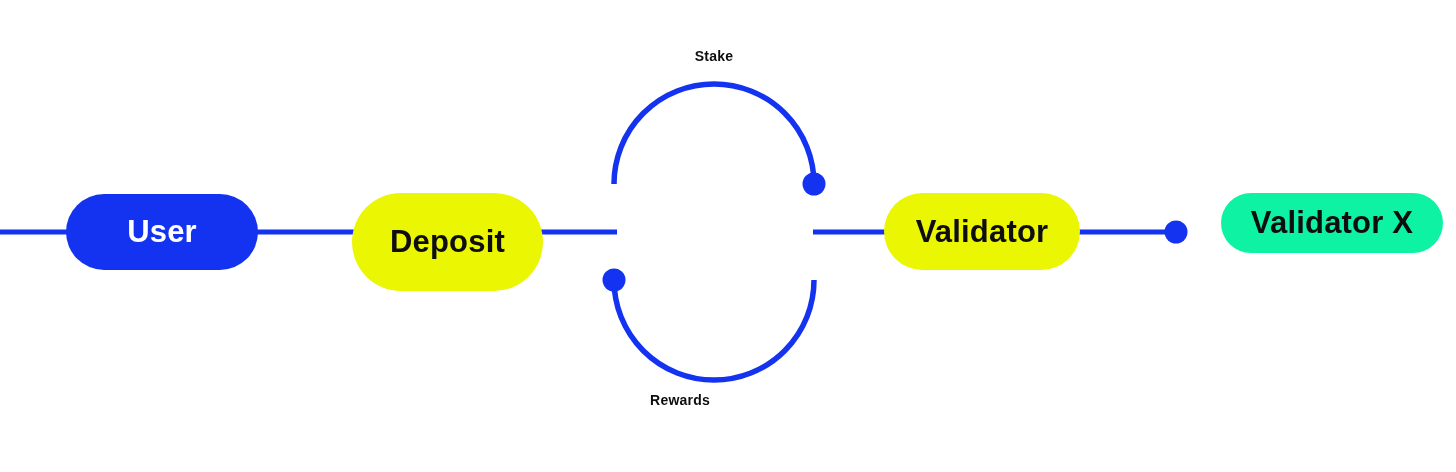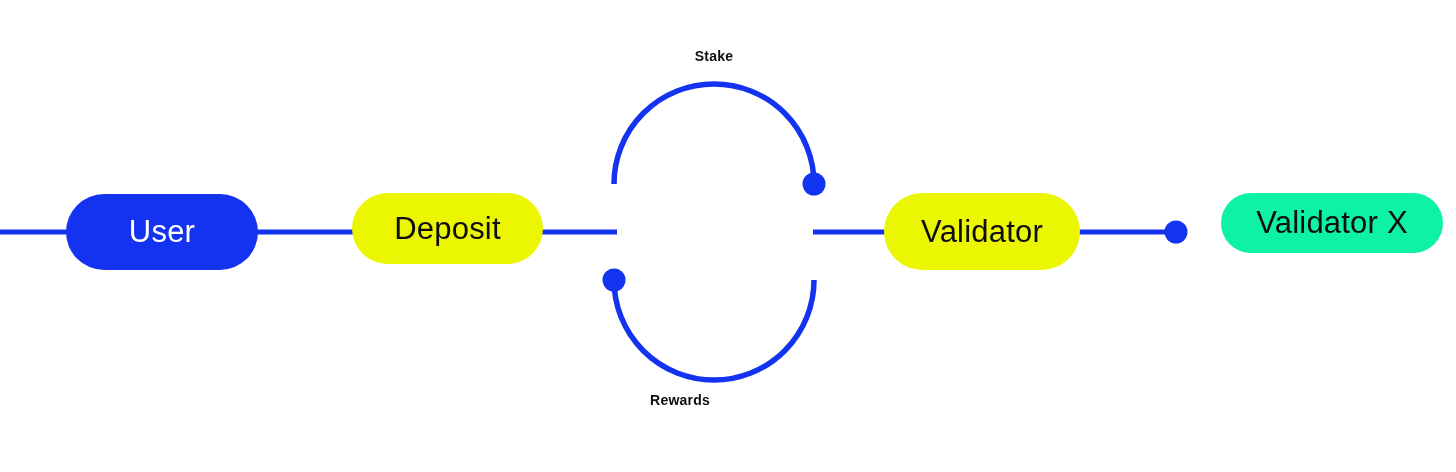--- a/index.html
+++ b/index.html
@@ -16,29 +16,29 @@
   }
   .flow-svg { position: absolute; left: 0; top: 0; width: 1456px; height: 472px; display: block; }
   .stroke-line { stroke: var(--line-blue, #1433F0); stroke-width: 5; fill: none; }
   .stroke-arc  { stroke: var(--line-blue, #1433F0); stroke-width: 5.5; fill: none; }
   .dot { fill: var(--line-blue, #1433F0); }
 
   .pill {
     position: absolute;
     display: flex; align-items: center; justify-content: center;
     border-radius: 999px;
-    font-size: 31px; font-weight: 400; letter-spacing: 0.2px;
+    font-size: 31px; font-weight: 700; letter-spacing: 0.2px;
     white-space: nowrap;
   }
   .pill-blue   { background: var(--node-blue, #1433F0);  color: var(--node-text-on-blue, #ffffff); }
   .pill-yellow { background: var(--node-yellow, #EAF602); color: var(--label-text, #0E0E10); }
   .pill-mint   { background: var(--node-mint, #0DF2A3);   color: var(--label-text, #0E0E10); }
 
   .pill-user      { left: 66px;   top: 194px; width: 192px; height: 76px; }
-  .pill-deposit   { left: 352px;  top: 193px; width: 191px; height: 71px; }
+  .pill-deposit   { left: 352px;  top: 193px; width: 191px; height: 98px; }
   .pill-delegate  { left: 884px;  top: 193px; width: 196px; height: 77px; }
   .pill-validator { left: 1221px; top: 193px; width: 222px; height: 60px; }
 
   .loop-label {
     position: absolute;
     width: 220px; text-align: center;
     font-size: 14px; font-weight: 700;
     color: var(--label-text, #0E0E10);
     letter-spacing: 0.2px;
   }

